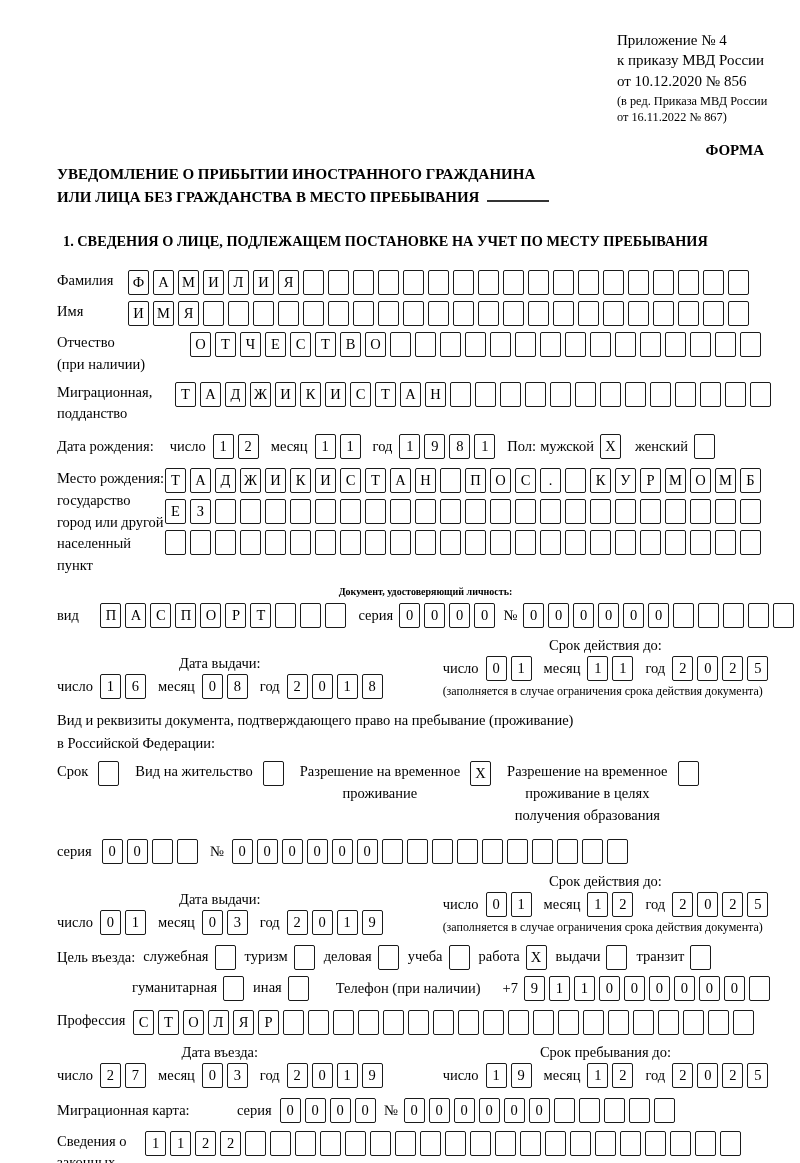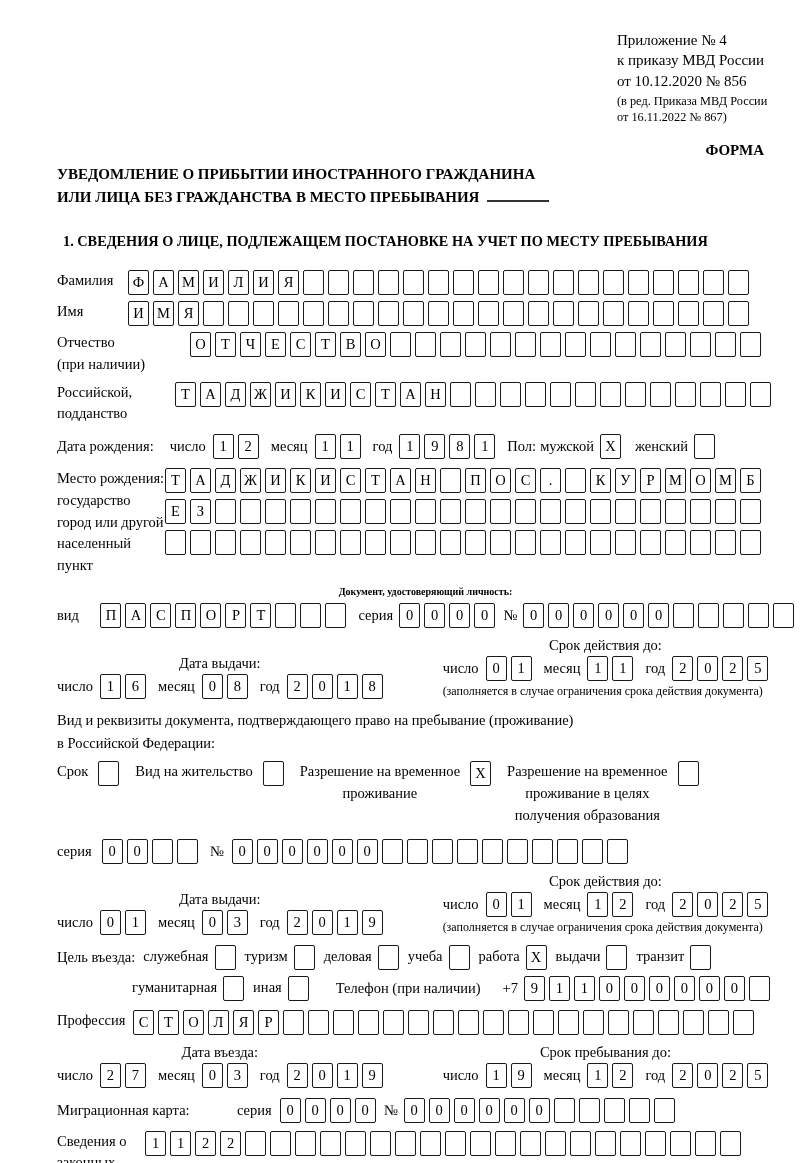--- a/index.html
+++ b/index.html
@@ -154,21 +154,21 @@
         <span class="cell"></span>
         <span class="cell"></span>
         <span class="cell"></span>
         <span class="cell"></span>
         <span class="cell"></span>
         <span class="cell"></span>
       </div>
   </div>
 
   <div class="frow">
-    <div class="flabel w118">Российской,
+    <div class="flabel w118">Миграционная,
 подданство</div>
     <div class="cells">
         <span class="cell">Т</span>
         <span class="cell">А</span>
         <span class="cell">Д</span>
         <span class="cell">Ж</span>
         <span class="cell">И</span>
         <span class="cell">К</span>
         <span class="cell">И</span>
         <span class="cell">С</span>

